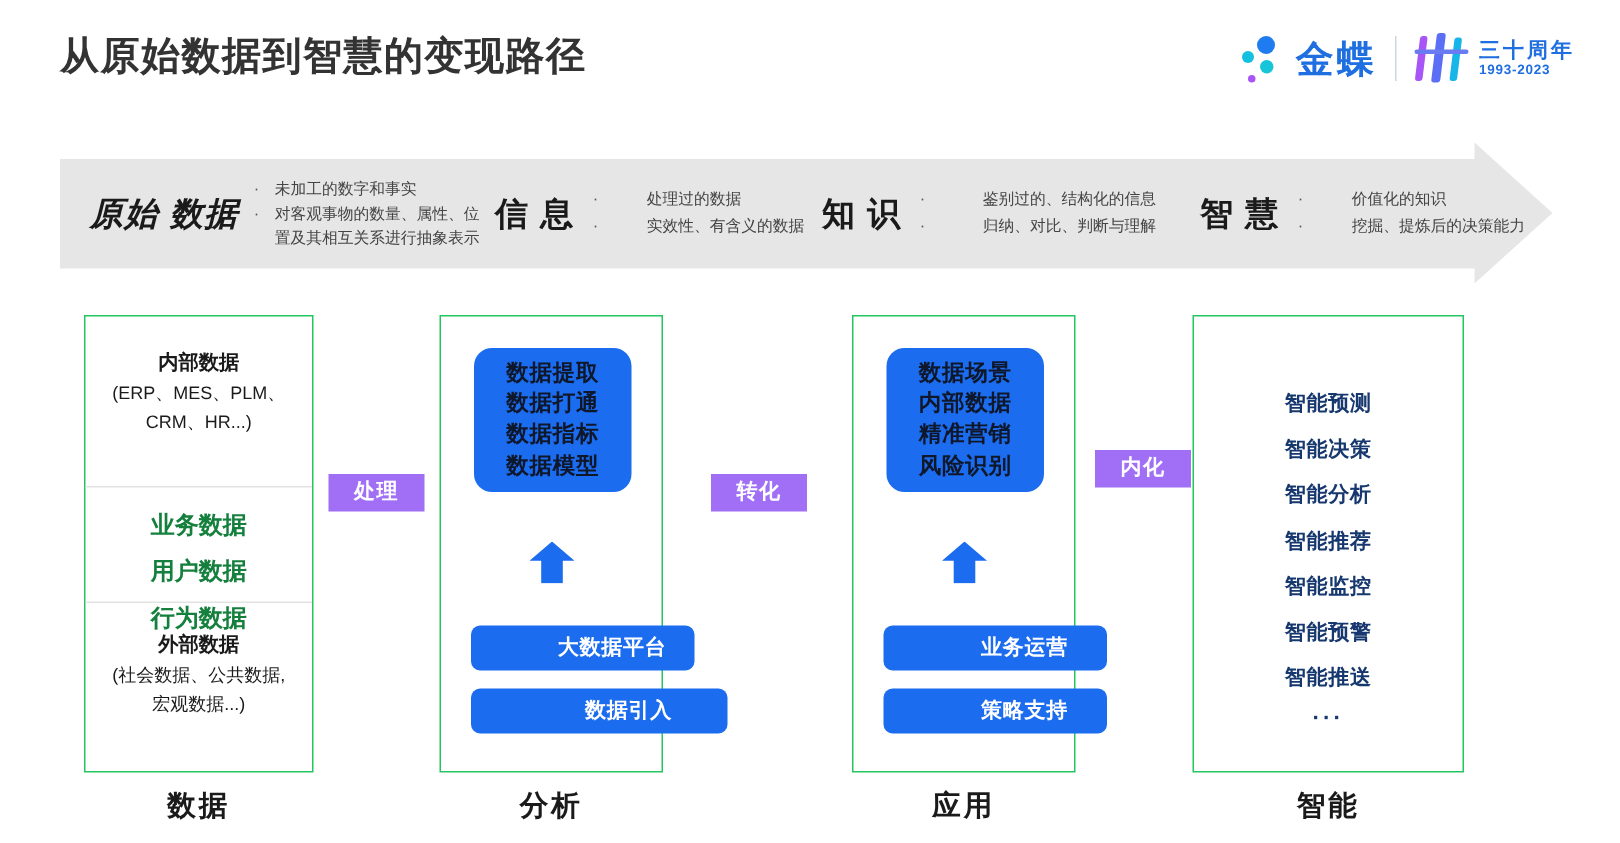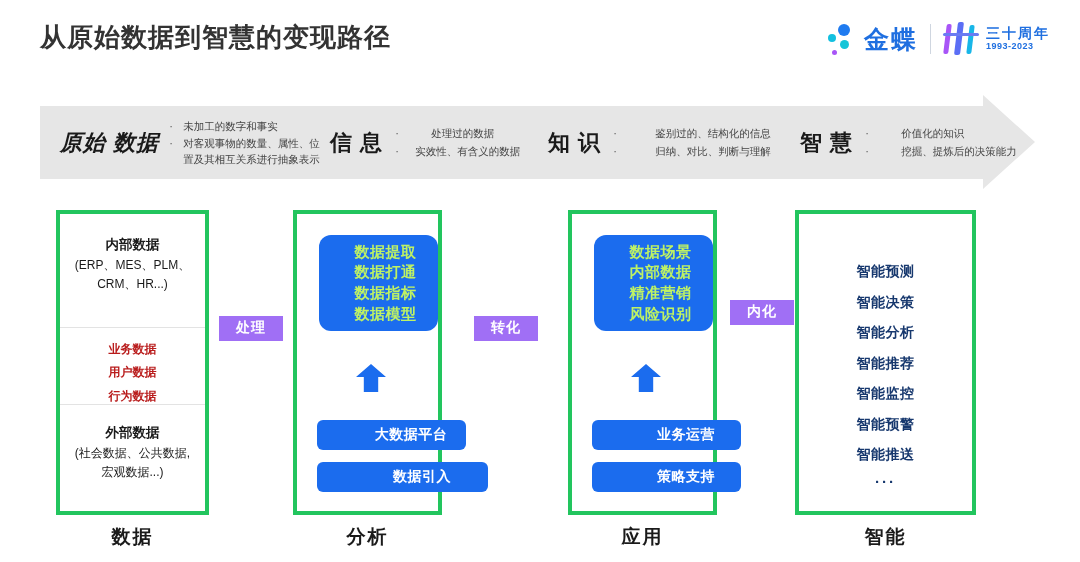--- a/index.html
+++ b/index.html
@@ -48,38 +48,38 @@
     font-size:22px;font-weight:bold;color:#1a1a1a;line-height:1.18;
     letter-spacing:1px;white-space:nowrap;
   }
   .bullets{display:flex;flex-direction:column;justify-content:center;}
   .brow{display:flex;align-items:flex-start;font-size:10.5px;color:#444444;line-height:1.55;}
   .dot{width:14px;flex:0 0 14px;text-align:left;color:#555;font-size:11px;line-height:1.55;}
   .btext{white-space:pre-line;}
 
   
   .card{
-    position:absolute;background:#ffffff;border:4px solid #22c55e;box-sizing:border-box;
+    position:absolute;background:#ffffff;border:1px solid #22c55e;box-sizing:border-box;
   }
   .c1{left:56px;top:210px;width:153px;height:305px;}
   .c2{left:293px;top:210px;width:149px;height:305px;}
   .c3{left:568px;top:210px;width:149px;height:305px;}
   .c4{left:795px;top:210px;width:181px;height:305px;}
 
   .cell{position:absolute;left:0;width:100%;box-sizing:border-box;text-align:center;}
   .cell .hd{font-size:13.5px;font-weight:bold;color:#1a1a1a;line-height:1.6;}
   .cell .sub{font-size:12px;color:#1a1a1a;line-height:1.65;}
   .sep{position:absolute;left:0;width:100%;height:1px;background:#e3e3e3;}
   .greylist{position:absolute;left:0;width:100%;text-align:center;}
-  .greylist div{font-size:12px;font-weight:bold;color:#b91c1c;line-height:1.95;}
+  .greylist div{font-size:16px;font-weight:bold;color:#15803d;line-height:1.95;}
 
   
   .bluebox{
-    position:absolute;background:#1b6cee;border-radius:12px;color:#bef264;
-    display:flex;flex-direction:column;align-items:center;justify-content:center;padding-left:14px;
+    position:absolute;background:#1b6cee;border-radius:12px;color:#0f172a;
+    display:flex;flex-direction:column;align-items:center;justify-content:center;
   }
   .bluebox div{font-size:15px;font-weight:bold;line-height:1.38;letter-spacing:0.5px;}
   .pill{
     position:absolute;background:#1b6cee;border-radius:6px;color:#ffffff;
     display:flex;align-items:center;justify-content:center;
     font-size:14px;font-weight:bold;letter-spacing:0.5px;padding-left:39px;
   }
   .uparrow{position:absolute;width:30px;height:28px;}
   .uparrow i{
     display:block;width:100%;height:100%;background:#1b6cee;
@@ -155,21 +155,21 @@
     <div class="stage" style="left:290px;">
       <div class="big btext" style="margin-right:8px;">信
 息</div>
       <div class="bullets" style="margin-left:4px;">
         <div class="brow">
             <span class="dot">·</span>
             <span class="btext" style="margin-left:22px;">处理过的数据</span>
           </div>
         <div class="brow">
             <span class="dot">·</span>
-            <span class="btext" style="margin-left:6px;">实效性、有含义的数据</span>
+            <span class="btext" style="margin-left:22px;">实效性、有含义的数据</span>
           </div>
       </div>
     </div>
 
     <div class="stage" style="left:508px;">
       <div class="big btext" style="margin-right:8px;">知
 识</div>
       <div class="bullets" style="margin-left:4px;">
         <div class="brow">
             <span class="dot">·</span>

